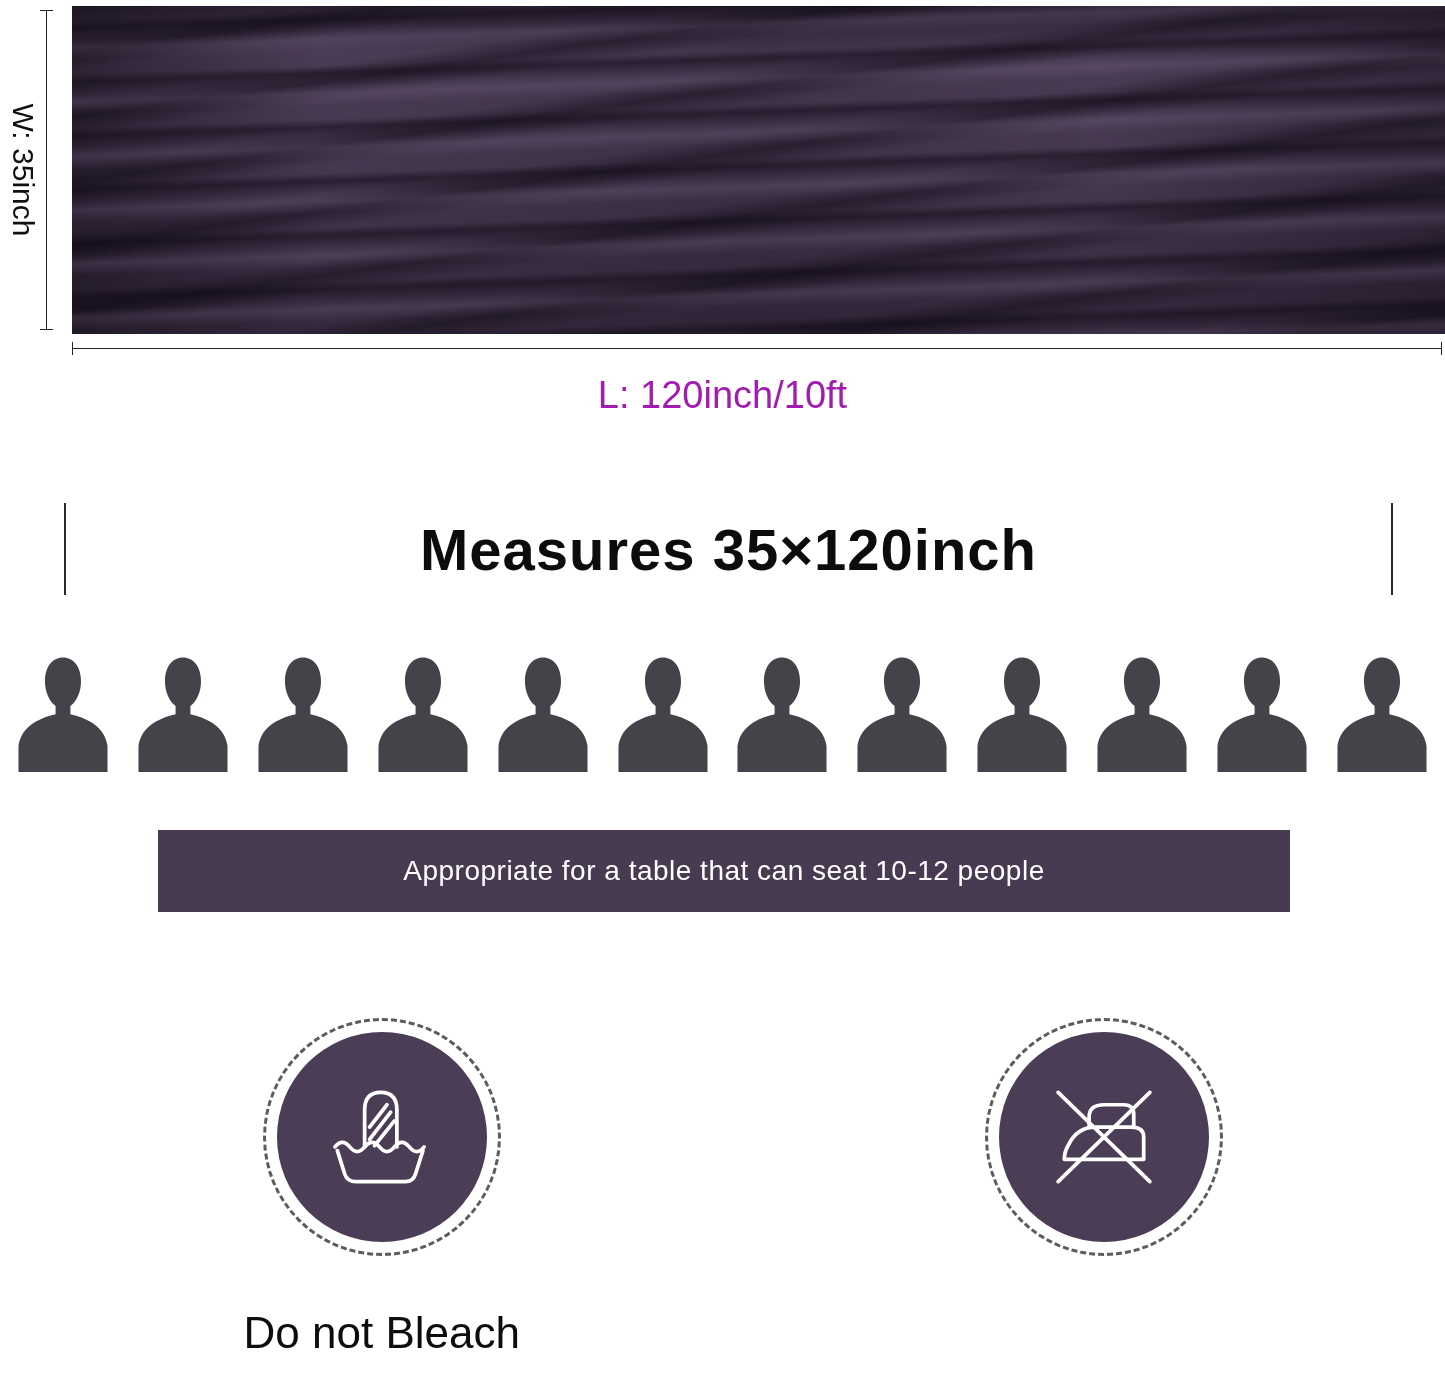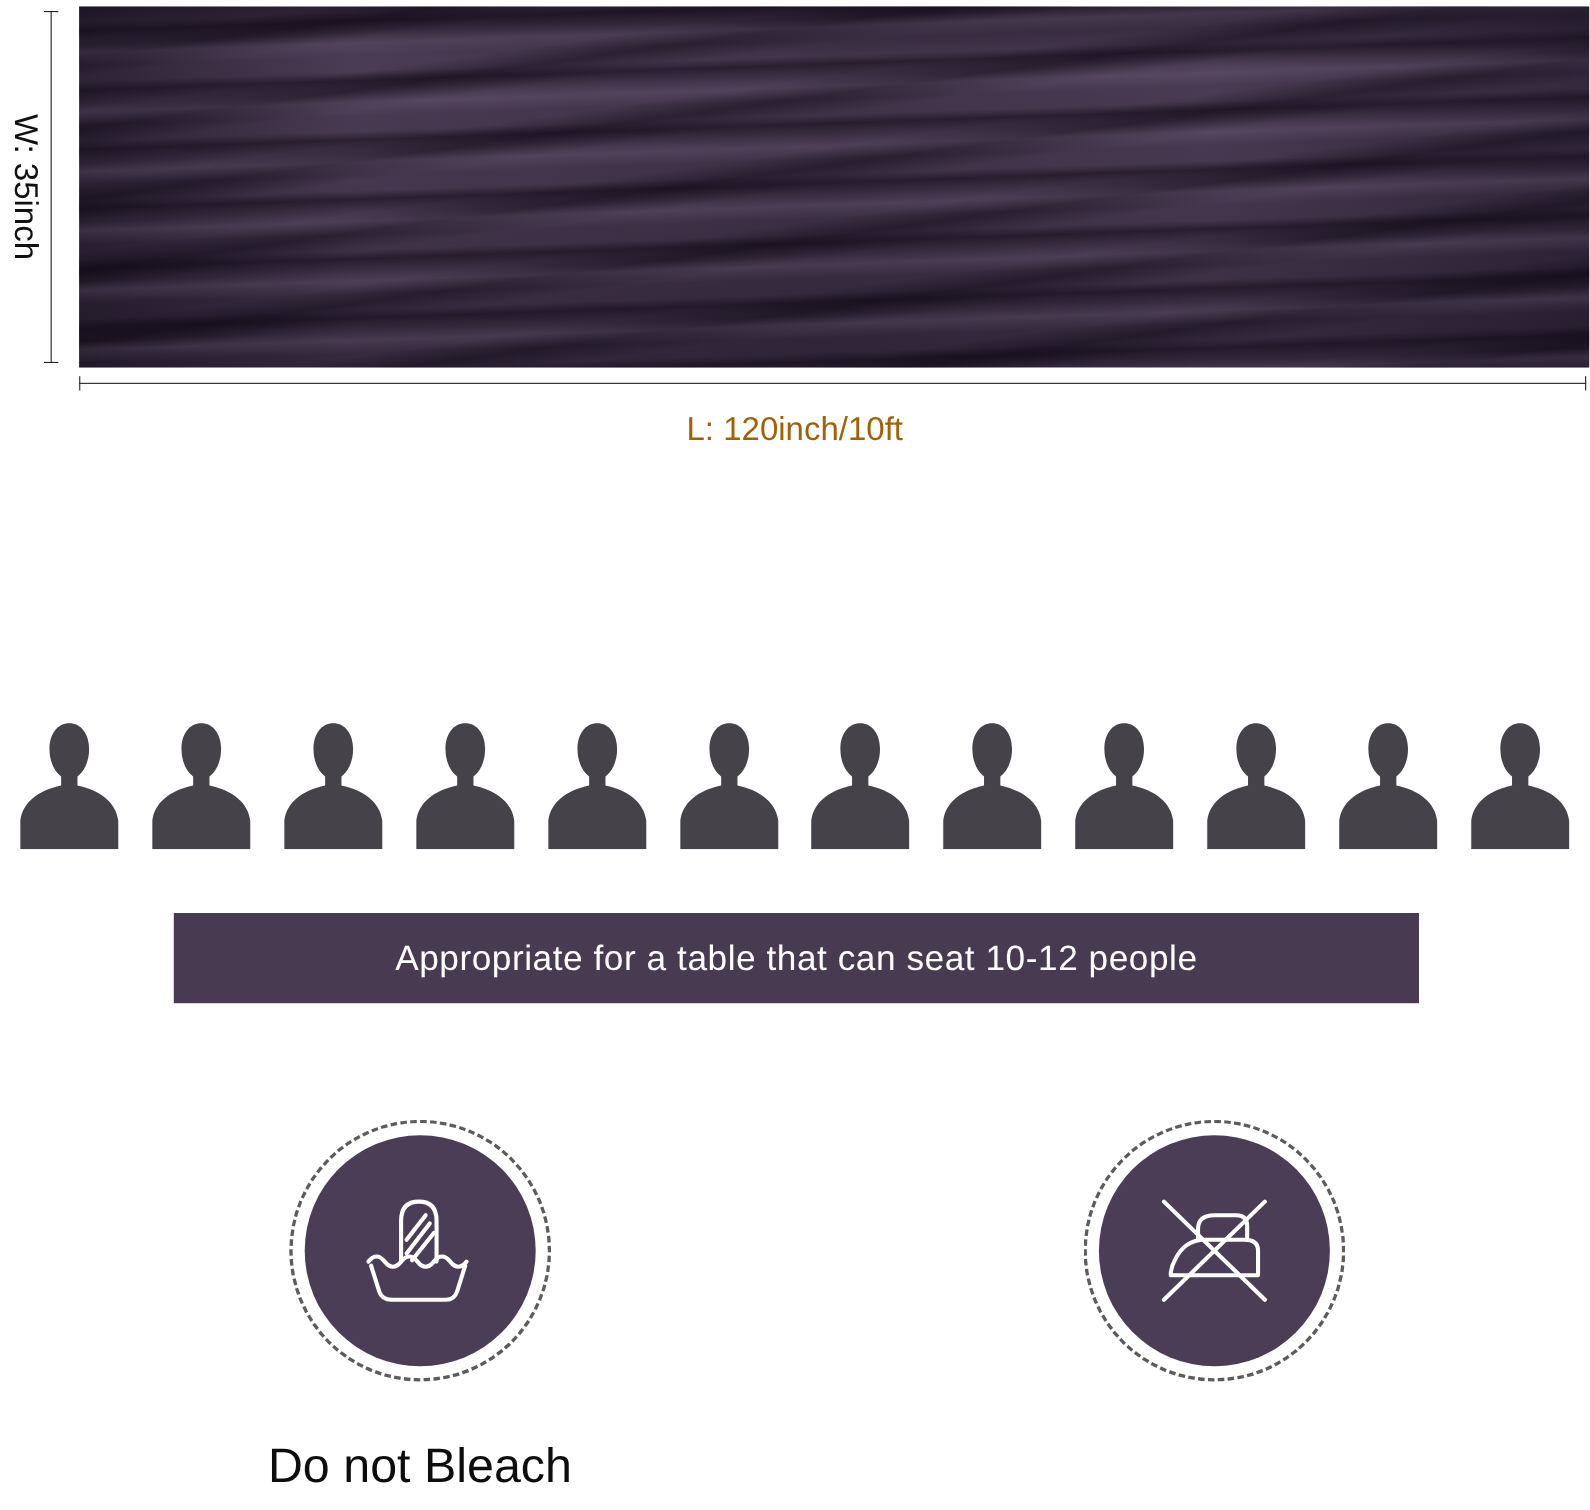--- a/index.html
+++ b/index.html
@@ -69,22 +69,22 @@
   .l-line::before, .l-line::after {
     content: ""; position: absolute; top: -6px;
     width: 1px; height: 13px; background: #222;
   }
   .l-line::before { left: 0; }
   .l-line::after { right: 0; }
   .l-label {
     position: absolute;
     top: 374px; left: 0; right: 0;
     text-align: center;
-    font-size: 30px;
-    color: #a16207;
+    font-size: 38px;
+    color: #a21caf;
   }
 
   
   .measures {
     position: absolute;
     top: 503px; left: 64px; right: 52px;
     height: 92px;
     border-left: 2px solid #2a2a2a;
     border-right: 2px solid #2a2a2a;
     display: flex; align-items: center; justify-content: center;
@@ -111,21 +111,21 @@
   
   .banner {
     position: absolute;
     top: 830px; left: 158px; right: 155px;
     height: 82px;
     background: var(--banner-purple, #473a51);
     display: flex; align-items: center; justify-content: center;
   }
   .banner-text {
     color: #ffffff;
-    font-size: 32px;
+    font-size: 28px;
     letter-spacing: .5px;
   }
 
   
   .care-row {
     position: absolute;
     top: 1018px; left: 0; right: 0;
     display: flex;
   }
   .care-item {
@@ -161,20 +161,23 @@
 
   <div class="fabric-section">
     <div class="w-line"></div>
     <div class="w-text">W: 35inch</div>
     <div class="fabric"></div>
   </div>
 
   <div class="l-line"></div>
   <div class="l-label">L: 120inch/10ft</div>
 
+  <div class="measures">
+    <div class="measures-text">Measures 35×120inch</div>
+  </div>
 
   <div class="people-row">
     <span class="person">
       <svg viewBox="0 0 100 100" preserveAspectRatio="none" aria-hidden="true">
         <path fill="currentColor" d="M50 3c10 0 17 8 17 20 0 9-4 17-10 21v7c20 4 33 13 35 27v22H8V78c2-14 15-23 35-27v-7c-6-4-10-12-10-21C33 11 40 3 50 3z"></path>
       </svg>
     </span>
   <span class="person">
       <svg viewBox="0 0 100 100" preserveAspectRatio="none" aria-hidden="true">
         <path fill="currentColor" d="M50 3c10 0 17 8 17 20 0 9-4 17-10 21v7c20 4 33 13 35 27v22H8V78c2-14 15-23 35-27v-7c-6-4-10-12-10-21C33 11 40 3 50 3z"></path>

